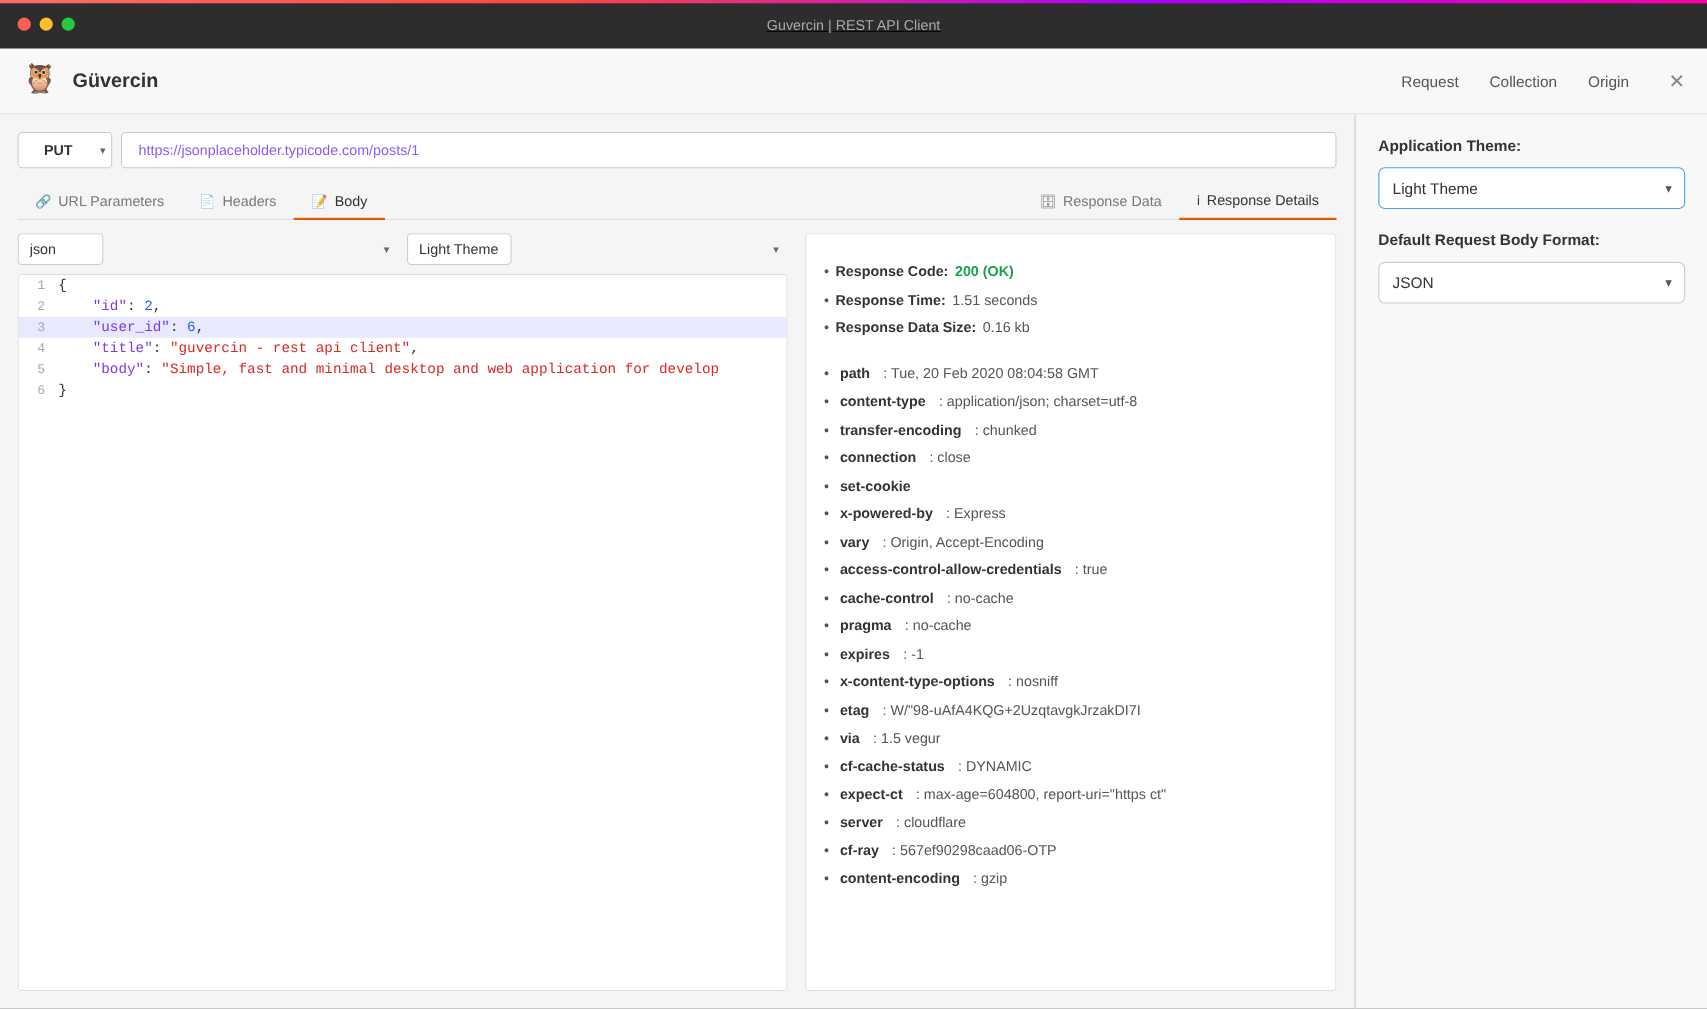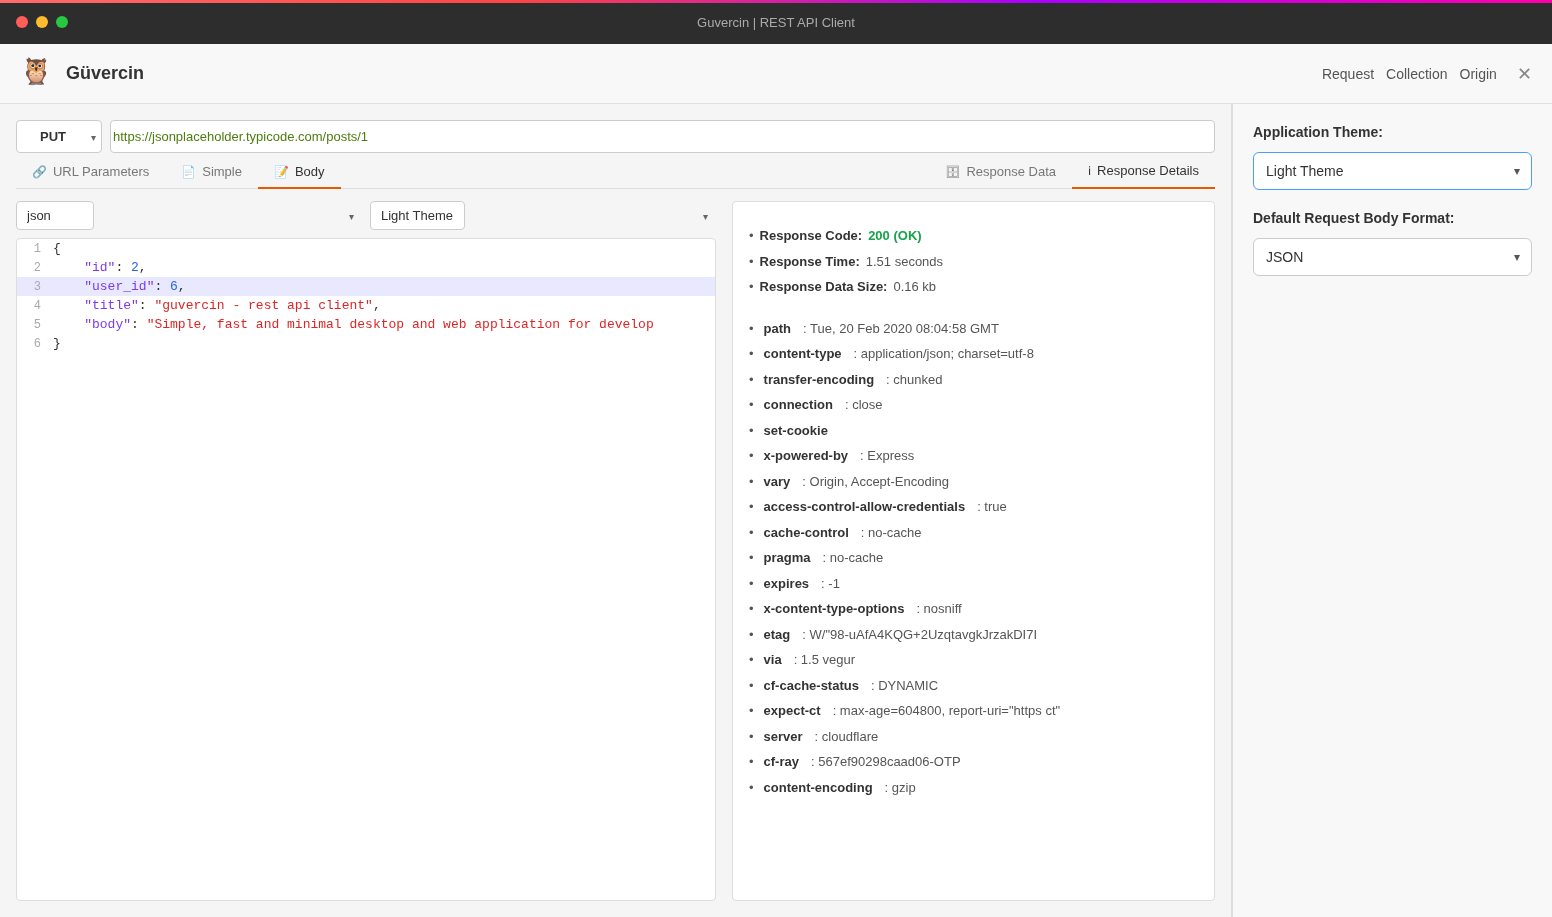--- a/index.html
+++ b/index.html
@@ -12,20 +12,21 @@
     }
 
     
     .titlebar {
       background: #2d2d2d;
       height: 44px;
       display: flex;
       align-items: center;
       justify-content: center;
       position: relative;
+      text-decoration: underline;
     }
     .titlebar-gradient {
       position: absolute;
       top: 0; left: 0; right: 0;
       height: 3px;
       background: linear-gradient(to right, #ff6b6b, #ff4444, #aa00ff, #ff00aa);
     }
     .traffic-lights {
       position: absolute;
       left: 16px;
@@ -76,21 +77,21 @@
       font-size: 26px;
     }
     .app-name {
       font-size: 18px;
       font-weight: 600;
       color: #333;
     }
     .nav-links {
       display: flex;
       align-items: center;
-      gap: 12px;
+      gap: 28px;
     }
     .nav-link {
       font-size: 14px;
       color: #555;
       cursor: pointer;
       text-decoration: none;
     }
     .nav-close {
       margin-left: 8px;
       font-size: 18px;
@@ -114,44 +115,44 @@
       border-right: 1px solid #ddd;
       padding: 16px;
       overflow: hidden;
     }
 
     
     .url-bar {
       display: flex;
       align-items: center;
       gap: 8px;
-      margin-bottom: 1px;
+      margin-bottom: 12px;
     }
     .method-select {
       background: #fff;
       border: 1px solid #ccc;
       border-radius: 4px;
       padding: 8px 10px;
       font-size: 13px;
       font-weight: 600;
       color: #333;
       cursor: pointer;
       appearance: none;
       -webkit-appearance: none;
       min-width: 80px;
       text-align: center;
     }
     .url-input {
       flex: 1;
       background: #fff;
       border: 1px solid #ccc;
       border-radius: 4px;
-      padding: 8px 2px;
-      font-size: 13px;
-      color: #4d7c0f;
+      padding: 8px 15px;
+      font-size: 13px;
+      color: #8b5cf6;
       outline: none;
     }
 
     
     .tabs-bar {
       display: flex;
       align-items: flex-end;
       border-bottom: 1px solid #ddd;
       margin-bottom: 12px;
       gap: 0;
@@ -437,21 +438,21 @@
         <input class="url-input" type="text" value="https://jsonplaceholder.typicode.com/posts/1" style="">
       </div>
 
       <div class="tabs-bar">
         <div class="tab">
           <span class="tab-icon">🔗</span>
           <span>URL Parameters</span>
         </div>
         <div class="tab">
           <span class="tab-icon">📄</span>
-          <span>Simple</span>
+          <span>Headers</span>
         </div>
         <div class="tab active">
           <span class="tab-icon">📝</span>
           <span>Body</span>
         </div>
 
         <div style="flex:1"></div>
         <div class="resp-tab">
           <span class="tab-icon">🗄</span>
           <span>Response Data</span>

